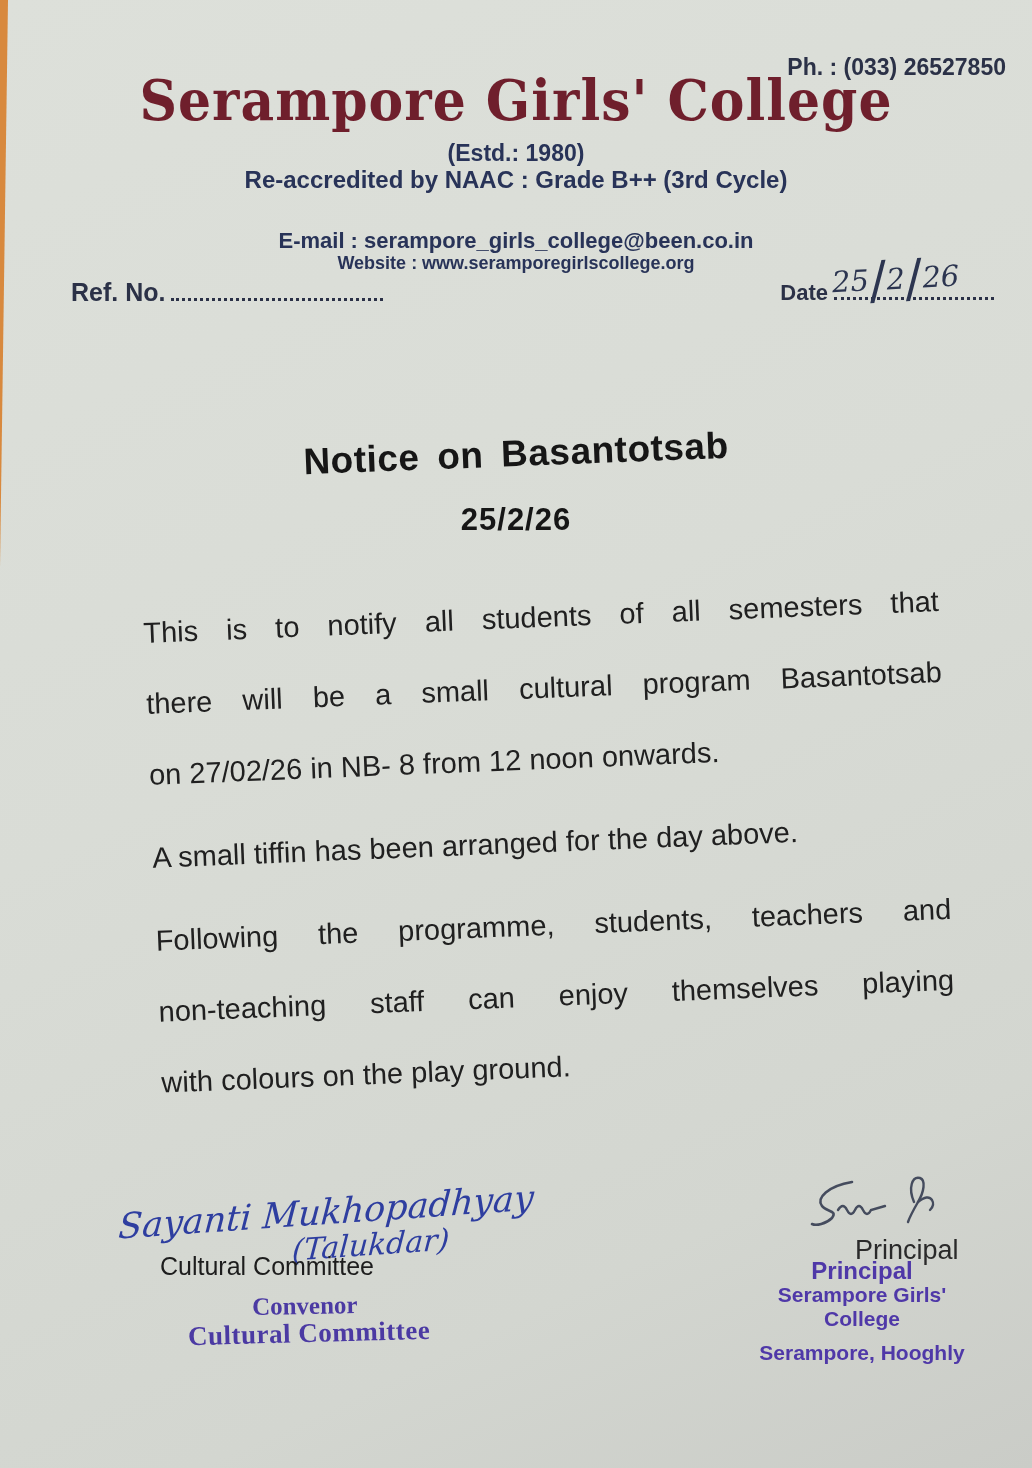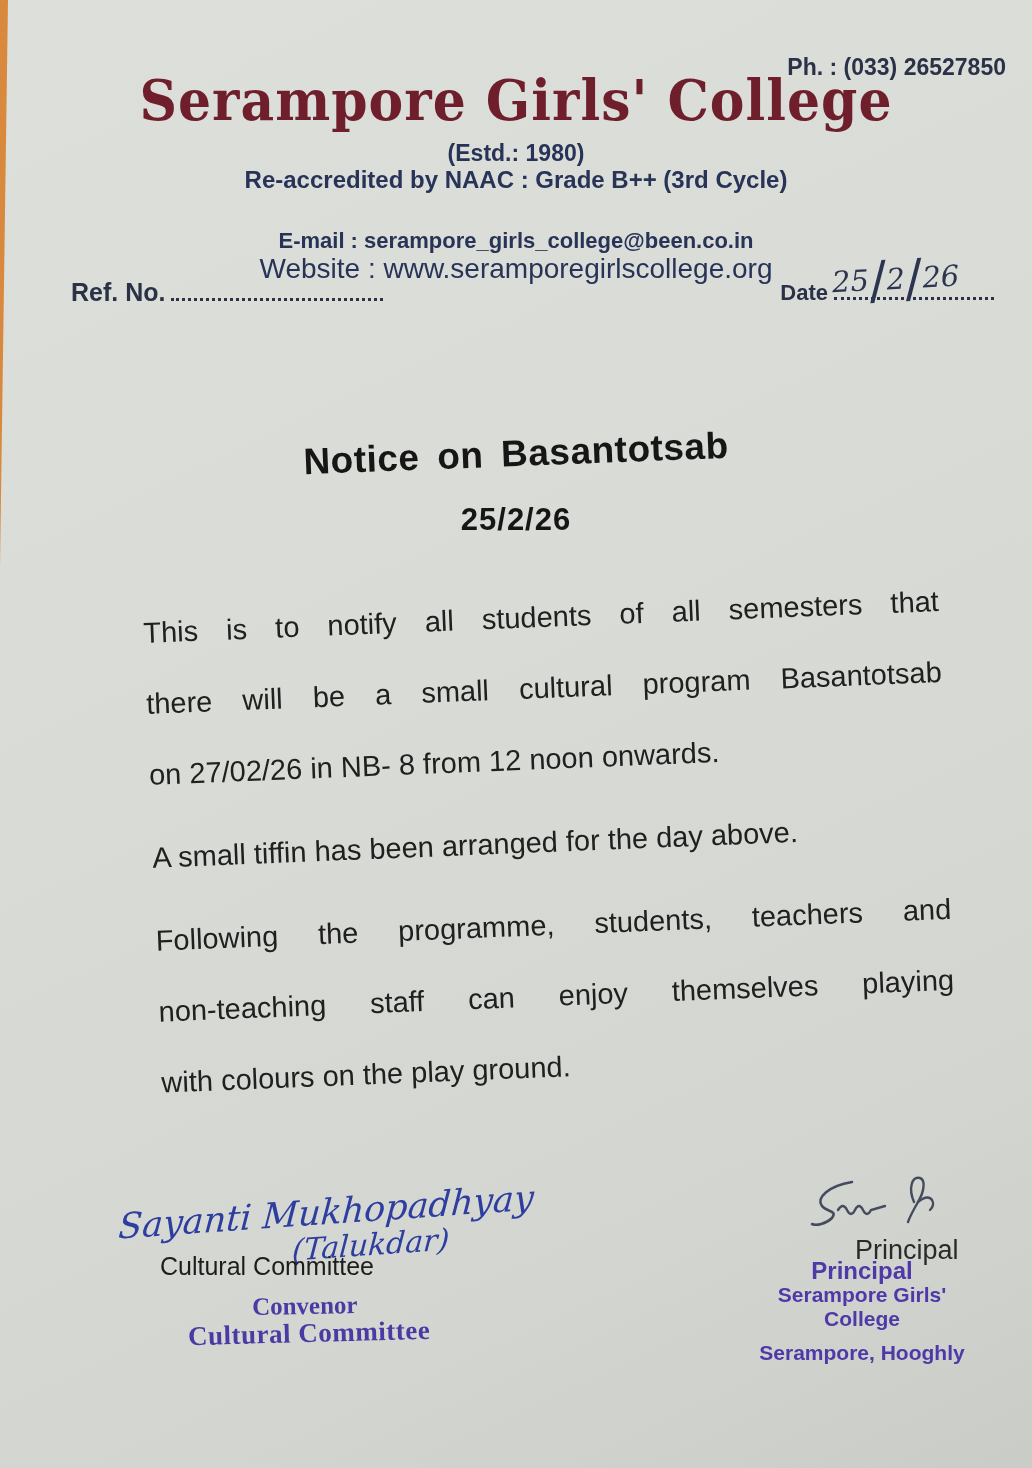--- a/index.html
+++ b/index.html
@@ -17,21 +17,21 @@
   .phone{position:absolute;top:54px;right:26px;font-size:23px;font-weight:600;color:#2b3147;}
   .hdr{position:absolute;left:0;right:0;text-align:center;}
   .college-name{
     top:70px;font-family:"DejaVu Serif", serif;font-weight:bold;font-size:52px;
     color:#6f1f2c;letter-spacing:1px;transform:scaleY(1.08);
   }
   .estd{top:140px;font-size:23px;font-weight:bold;color:#283358;}
   .accred{top:166px;font-size:24px;font-weight:bold;color:#283358;}
   .address{top:198px;font-size:23px;font-weight:bold;color:#7e2430;}
   .email{top:228px;font-size:22px;font-weight:600;color:#283358;}
-  .website{top:253px;font-size:28px;font-weight:400;color:#283358;}
+  .website{top:253px;font-size:18px;font-weight:700;color:#283358;}
   .ref-row{position:absolute;top:278px;left:71px;font-size:25px;font-weight:bold;color:#2b3147;}
   .dots{display:inline-block;border-bottom:3px dotted #2b3147;height:16px;vertical-align:baseline;}
   .ref-dots{width:212px;margin-left:6px;}
   .date-row{position:absolute;top:280px;right:38px;font-size:22px;font-weight:bold;color:#2b3147;}
   .date-dots{width:160px;margin-left:6px;}
   .hand-date{
     position:absolute;top:-18px;left:52px;color:#2c3550;font-weight:normal;
     font-family:"DejaVu Serif", serif;font-style:italic;font-size:29px;
     transform:rotate(-3deg);white-space:nowrap;
   }

